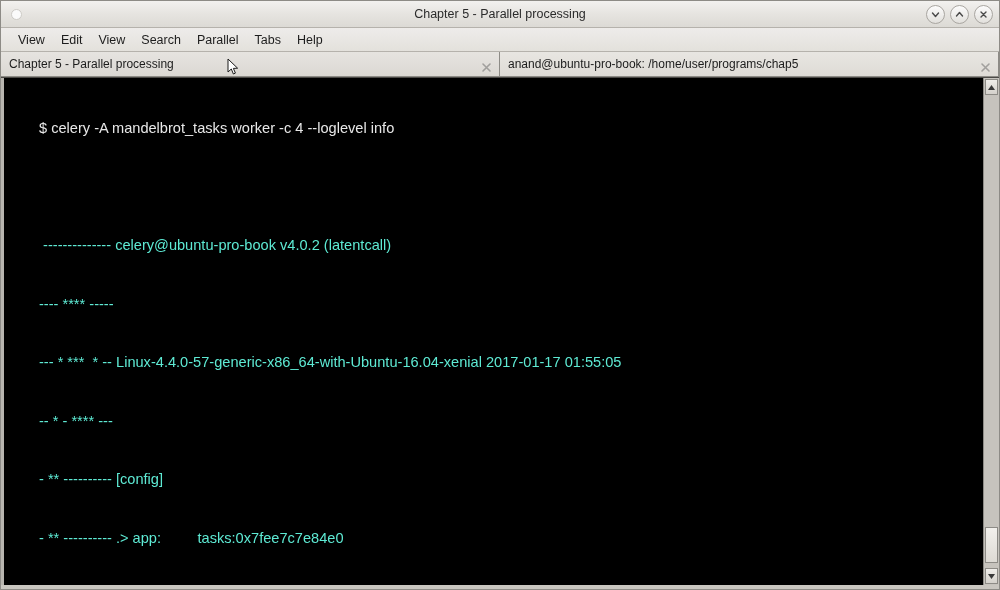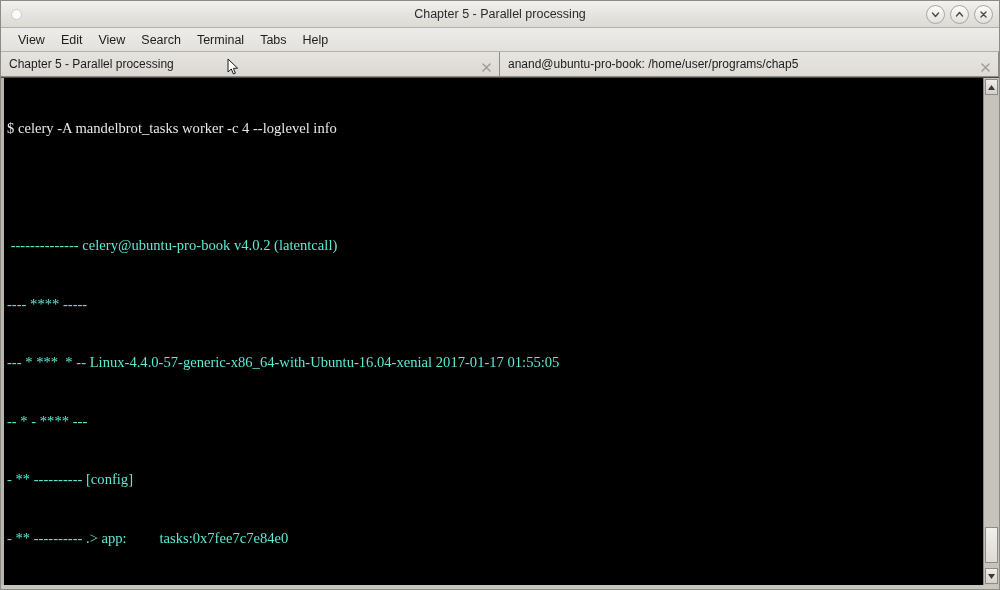--- a/index.html
+++ b/index.html
@@ -159,24 +159,25 @@
   #term-leftborder {
     flex: 0 0 3px;
     background: #b8b5af;
   }
   #terminal {
     flex: 1 1 auto;
     background: #000000;
     overflow: hidden;
     padding: 2px 0 0 3px;
     box-sizing: border-box;
-    font-family: Liberation Serif, serif;
+    font-family: Liberation Sans, sans-serif;
     font-size: 14.6px;
     line-height: 19.5px;
     white-space: pre;
+    margin-left: 32px;
   }
   .l { display: block; height: 19.5px; }
   .white { color: #e8e8e8; }
   .cyan  { color: #5eead4; }
 
   
   #scrollbar {
     flex: 0 0 16px;
     background: #c6c3bd;
     border-left: 1px solid #8d8b86;
@@ -244,21 +245,21 @@
           </svg>
       </div>
     </div>
   </div>
 
   <div id="menubar">
     <div class="menu-item">View</div>
     <div class="menu-item">Edit</div>
     <div class="menu-item">View</div>
     <div class="menu-item">Search</div>
-    <div class="menu-item">Terminal</div>
+    <div class="menu-item">Parallel</div>
     <div class="menu-item">Tabs</div>
     <div class="menu-item">Help</div>
   </div>
 
   <div id="tabbar">
     <div class="tab active">
       <span class="tab-label">Chapter 5 - Parallel processing</span>
       <span class="tab-close">
         <svg width="11" height="11" viewBox="0 0 11 11">
             <path d="M2 2 L9 9 M9 2 L2 9" fill="none" stroke="#555" stroke-width="1.6" stroke-linecap="round"></path>

